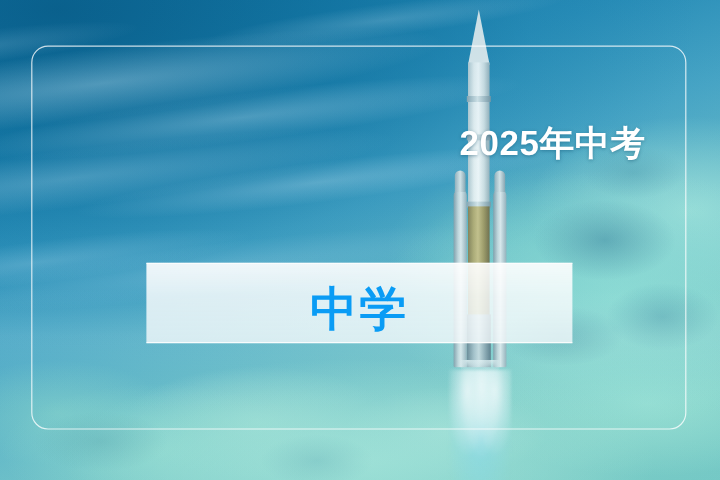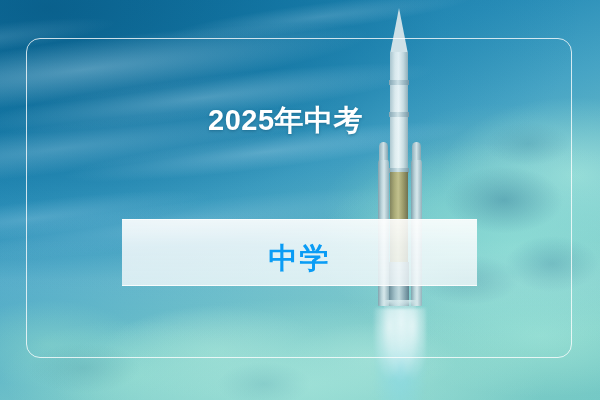--- a/index.html
+++ b/index.html
@@ -7,20 +7,21 @@
     padding: 0;
     background: #000;
   }
   #stage {
     position: relative;
     width: 600px;
     height: 400px;
     overflow: hidden;
     font-family: "Liberation Sans", "DejaVu Sans", sans-serif;
     background: #be185d;
+    text-align: right;
   }
 
   
   .bg-layer {
     position: absolute;
     inset: 0;
     pointer-events: none;
   }
 
   
@@ -225,21 +226,21 @@
       rgba(243,249,251,0.80) 100%);
     border-top: 1px solid rgba(255,255,255,0.92);
     border-bottom: 1px solid rgba(255,255,255,0.55);
     box-sizing: border-box;
     display: flex;
     align-items: center;
     justify-content: center;
   }
   .band-label {
     color: #0a9cf5;
-    font-size: 29px;
+    font-size: 39px;
     font-weight: bold;
     letter-spacing: 2px;
     line-height: 1;
     white-space: nowrap;
     margin-top: 12px;
   }
 </style>
 </head>
 <body>
 

